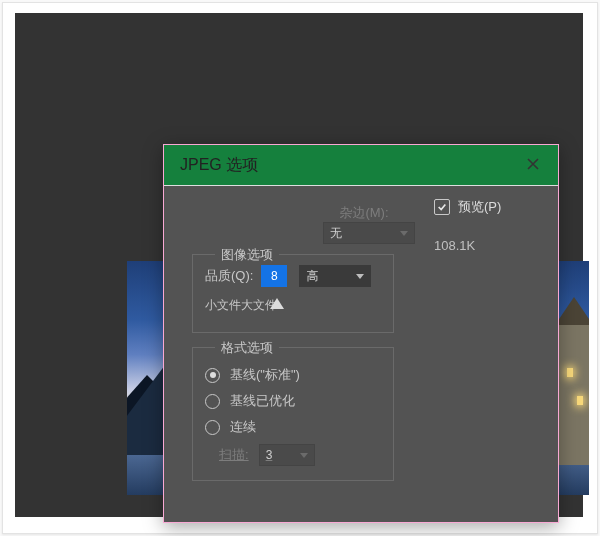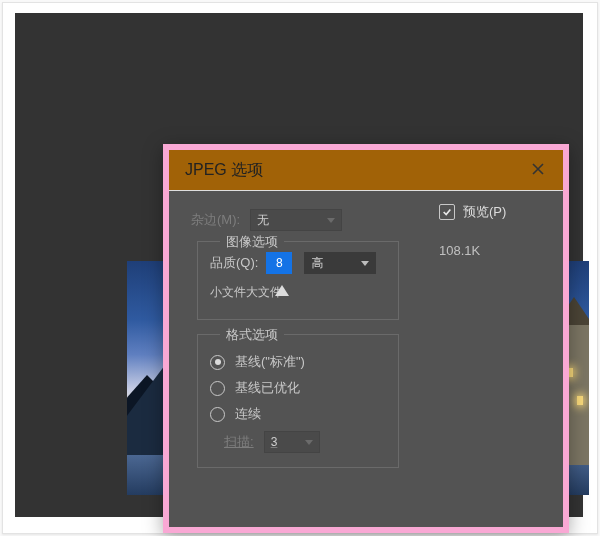--- a/index.html
+++ b/index.html
@@ -83,22 +83,22 @@
   .castle .win {
     position:absolute;width:6px;height:9px;background:#f7d87a;box-shadow:0 0 8px 2px #f7d87a;
   }
 
   
   .dialog {
     position: absolute;
     left: 148px;
     top: 131px;
     width: 394px;
-    background: #a16207;
-    border: 6px solid #f9a8d4;
+    background: #15803d;
+    border: 1px solid #f9a8d4;
     box-shadow: 0 4px 18px rgba(0,0,0,.35);
   }
   .titlebar {
     height: 40px;
     display: flex;
     align-items: center;
     padding: 0 8px 0 16px;
     font-size: 16px;
     color: #222;
     border-bottom: 1px solid #dedede;
@@ -246,21 +246,21 @@
           <span>
             <svg width="14" height="14" viewBox="0 0 14 14">
                 <path d="M2 2 L12 12 M12 2 L2 12" stroke="#333" stroke-width="1.6" fill="none"></path>
               </svg>
           </span>
         </div>
       </div>
 
       <div class="dbody">
 
-        <div class="row" style="margin-left:6px;">
+        <div class="row" style="margin-left:6px;flex-direction:column;">
           <span class="dim">杂边(M):</span>
           <div class="combo dim" style="width:92px;margin-left:10px;border:1px solid #444;background:#4a4a4a;">
             <span>无</span>
             <span class="caret" style="border-top-color:#6b6b6b;"></span>
           </div>
         </div>
 
         <div class="fieldset">
           <span class="legend">图像选项</span>
           <div class="row">

